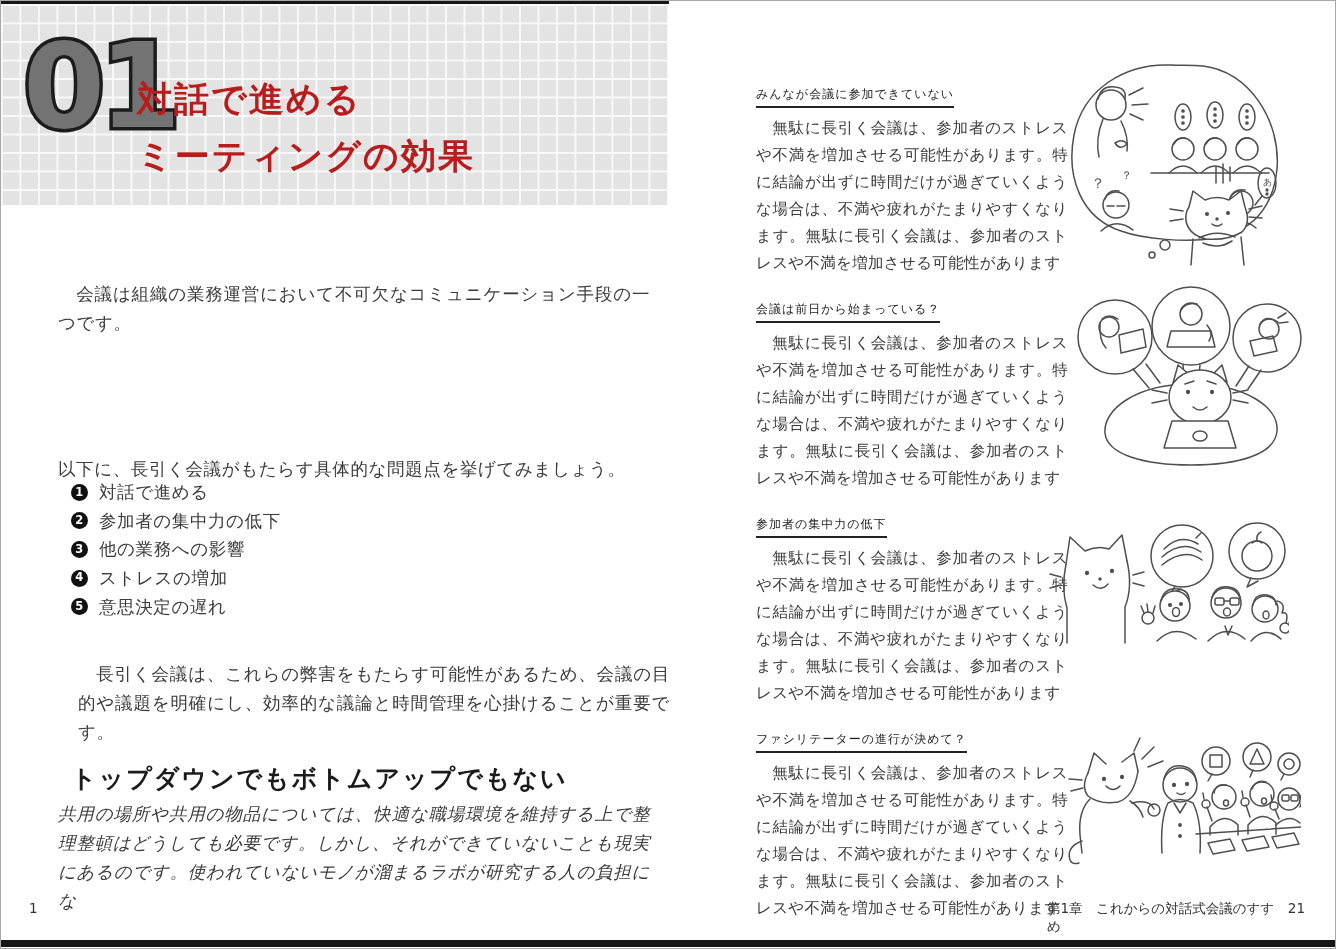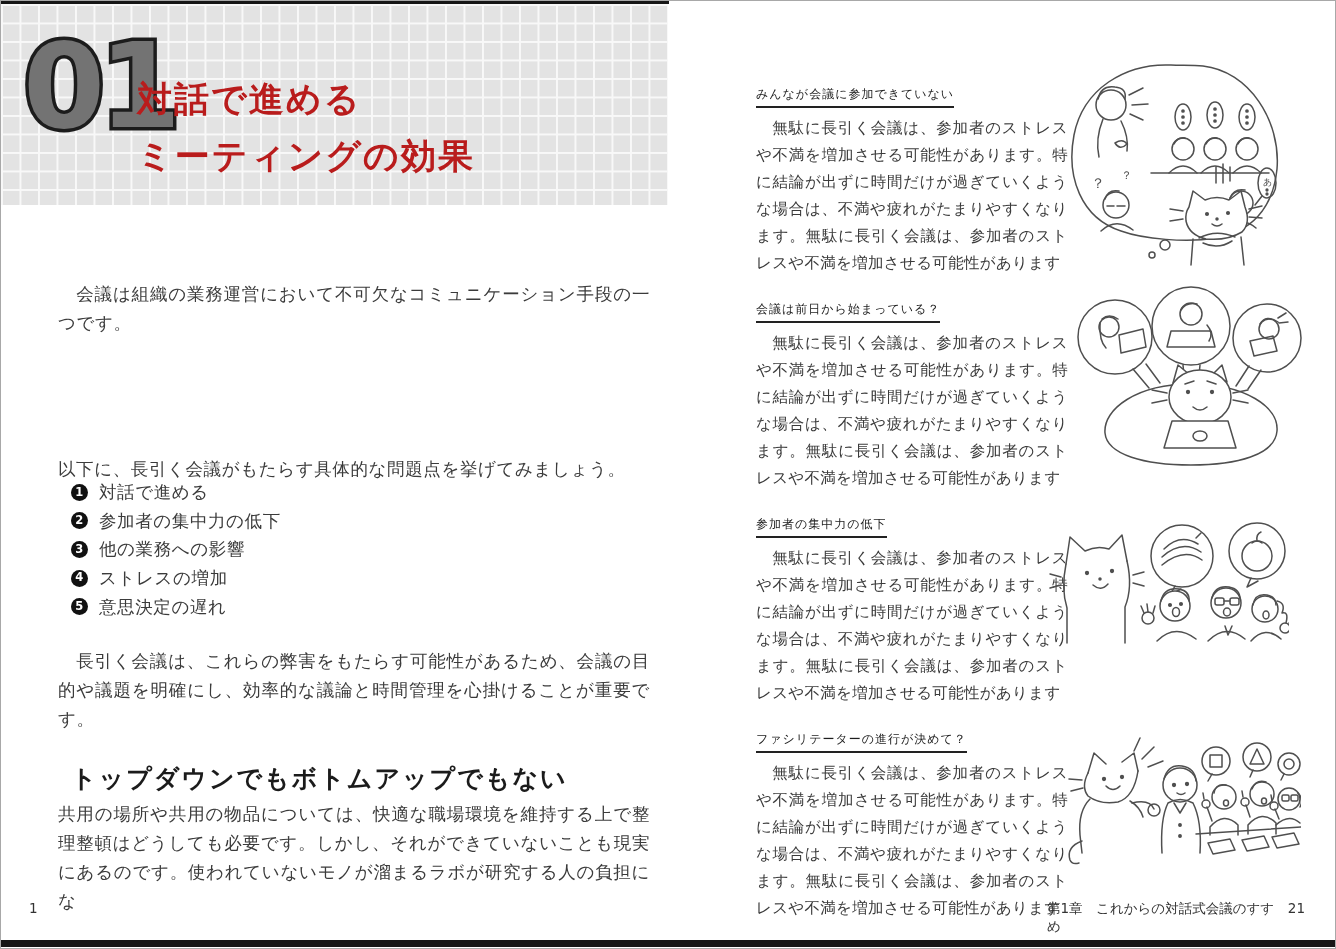--- a/index.html
+++ b/index.html
@@ -15,31 +15,31 @@
     background-size:18.5px 18.5px;}
   .chapter-num{position:absolute;left:22px;top:24px;font-size:118px;line-height:1.05;
     font-weight:900;letter-spacing:-6px;color:#737373;
     -webkit-text-stroke:7px #1c1c1c;paint-order:stroke fill;text-align:right;}
   .main-title{position:absolute;left:136px;top:70px;font-size:35px;line-height:57px;
     font-weight:900;color:#b91c1c;letter-spacing:2px;white-space:nowrap;}
   .h-demerit{position:absolute;left:68px;top:226px;font-size:24px;font-weight:800;
     color:#1f1f1f;letter-spacing:2px;}
   .left-body{position:absolute;left:57px;width:592px;font-size:17.5px;line-height:29.2px;
     letter-spacing:0.6px;text-align:justify;color:#3b3b3b;}
-  #p1{top:261px;} #p2{top:319px;} #p3{top:436px;} #p4{top:628px;}
+  #p1{top:261px;} #p2{top:319px;} #p3{top:436px;} #p4{top:641px;margin-left:20px;}
   mark.hl{background:#f8ee52;color:inherit;padding:2px 0;}
   .demerit-list{position:absolute;left:70px;top:477px;list-style:none;margin:0;padding:0;}
   .demerit-list li{height:28.6px;display:flex;align-items:center;gap:11px;
     font-size:17.5px;letter-spacing:0.6px;color:#3b3b3b;}
   .num-badge{flex:0 0 auto;width:17px;height:17px;border-radius:50%;background:#111;
     color:#fff;font-size:11.5px;font-weight:700;display:flex;align-items:center;
     justify-content:center;line-height:1;}
   .h-topdown{position:absolute;left:70px;top:740px;font-size:25px;font-weight:800;
     letter-spacing:2px;color:#1b1b1b;}
-  #p5{top:781px;}
+  #p5{top:781px;font-style:italic;}
   .r-section{position:absolute;left:755px;width:312px;}
   #rs0{top:82px;} #rs1{top:297px;} #rs2{top:512px;} #rs3{top:727px;}
   .r-heading{display:inline-block;font-size:12px;font-weight:400;color:#1d1d1d;
     letter-spacing:1px;border-bottom:2px solid #222;padding-bottom:3px;}
   .r-body{margin-top:7px;font-size:15.5px;line-height:27px;letter-spacing:0.3px;
     text-align:justify;color:#3b3b3b;}
   .illo{position:absolute;}
   #illo0{left:1058px;top:54px;} #illo1{left:1072px;top:284px;}
   #illo2{left:1048px;top:510px;} #illo3{left:1045px;top:732px;}
   .page-num-left{position:absolute;left:28px;top:899px;font-size:13.5px;color:#333;}

